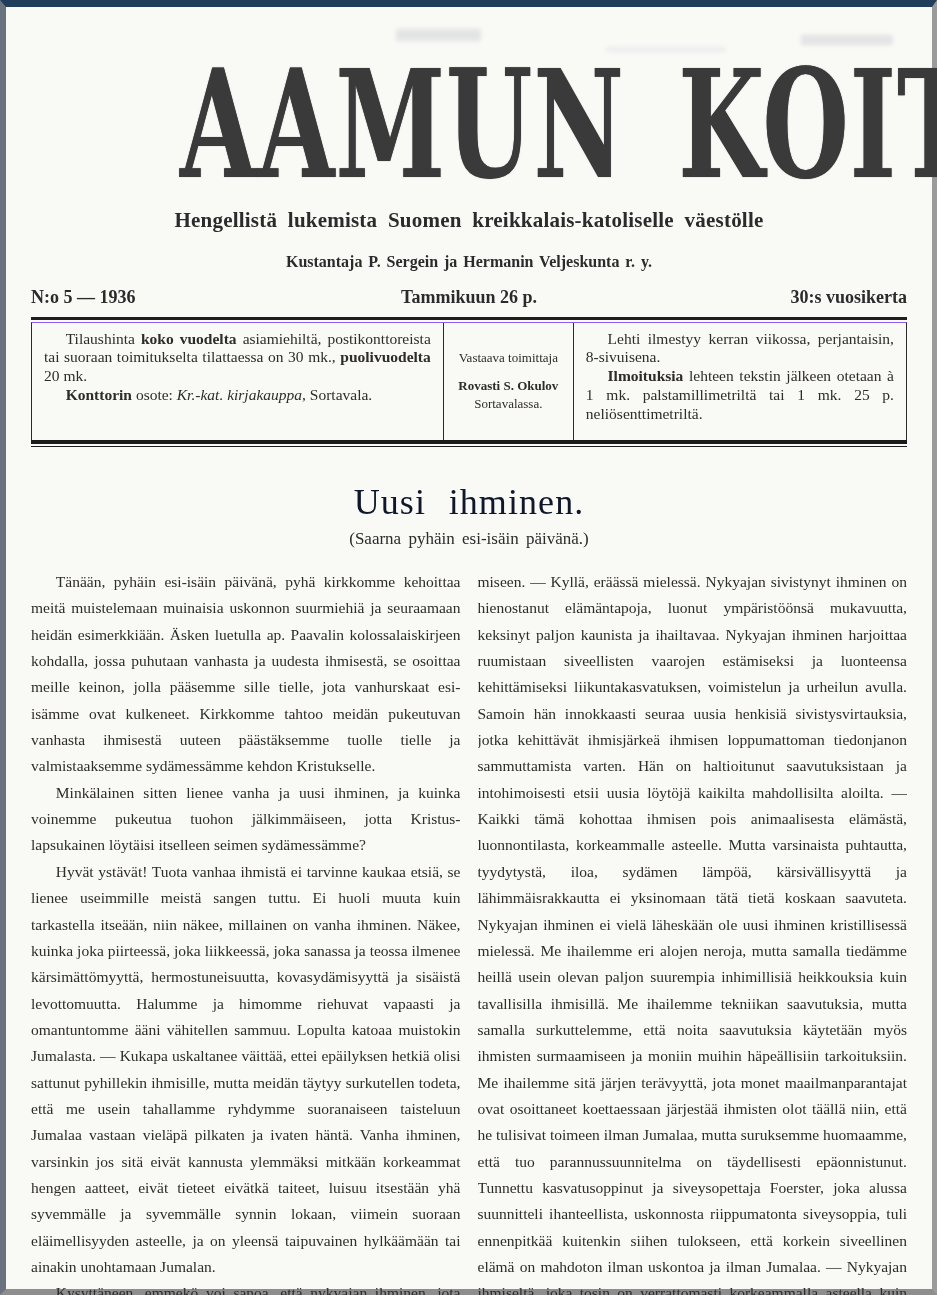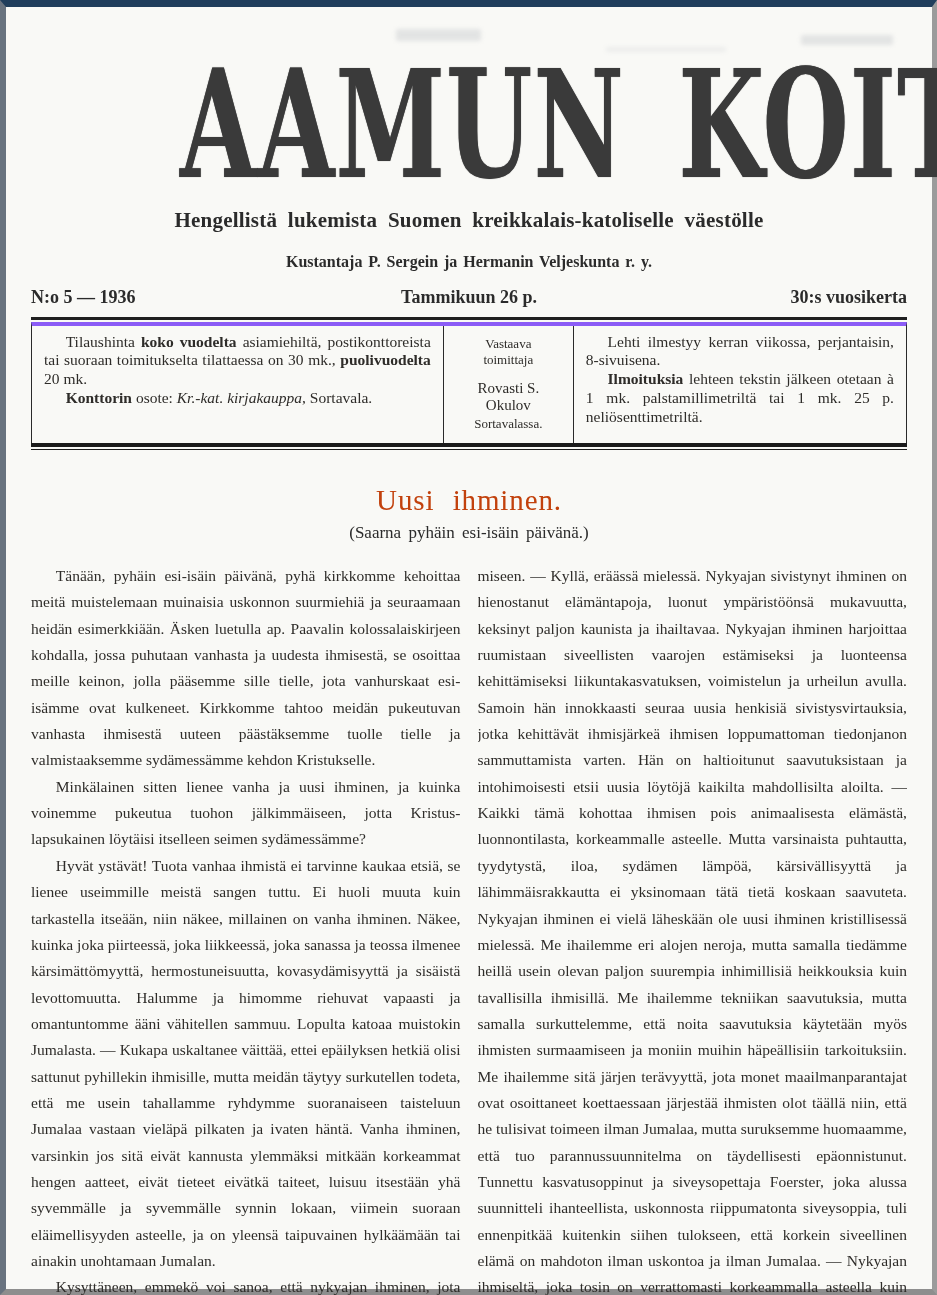--- a/index.html
+++ b/index.html
@@ -80,72 +80,72 @@
 
   .rule-thick {
     height: 3px;
     background: #1f1f1f;
     margin-top: 9px;
   }
   .info-box {
     display: flex;
     border-left: 1px solid #2a2a2a;
     border-right: 1px solid #2a2a2a;
-    border-top: 4px solid #8b5cf6;
+    border-top: 1px solid #8b5cf6;
     margin-top: 2px;
     min-height: 80px;
   }
   .info-col { box-sizing: border-box; }
   .info-col-sub {
     width: 47%;
     padding: 7px 12px 6px 12px;
     font-size: 15.5px;
     line-height: 1.22;
     text-align: justify;
   }
   .info-col-editor {
     width: 15%;
     border-left: 1px solid #2a2a2a;
     border-right: 1px solid #2a2a2a;
     display: flex;
     flex-direction: column;
     justify-content: center;
     align-items: center;
     text-align: center;
-    padding: 6px 16px;
+    padding: 6px 0;
   }
   .info-col-pub {
     width: 38%;
     padding: 7px 12px 16px 12px;
     font-size: 15.5px;
     line-height: 1.22;
     text-align: justify;
   }
   .info-col p { margin: 0; }
   .info-col .ind { text-indent: 1.4em; }
   .ed-role { font-size: 13px; }
-  .ed-name { font-size: 15px; font-weight: normal; margin-top: 12px; }
+  .ed-name { font-size: 13px; font-weight: bold; margin-top: 12px; }
   .ed-place { font-size: 13px; margin-top: 2px; font-family: Liberation Serif, serif; }
   .b { font-weight: bold; }
   .i { font-style: italic; }
   .rule-double {
     height: 2px;
     border-top: 4px solid #1b1b1b;
     border-bottom: 1px solid #1b1b1b;
     margin-top: 0;
   }
 
   .article-title {
     margin: 34px 0 6px 0;
     text-align: center;
     font-weight: normal;
-    font-size: 29px;
+    font-size: 36px;
     letter-spacing: 0.03em;
     word-spacing: 0.35em;
-    color: #c2410c;
+    color: #0f172a;
   }
   .article-subtitle {
     margin: 2px 0 20px 0;
     text-align: center;
     font-size: 17px;
     word-spacing: 0.18em;
     color: #2b2b2b;
   }
 
   .columns {

